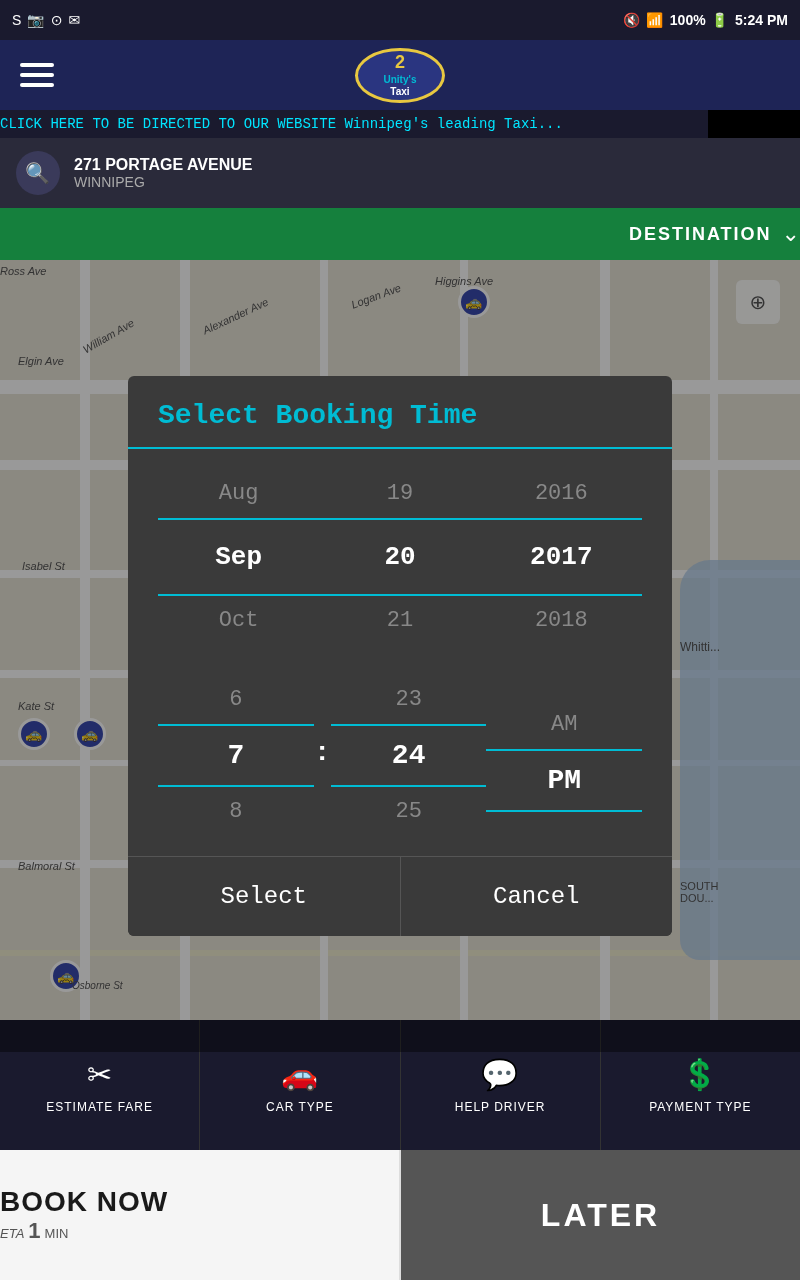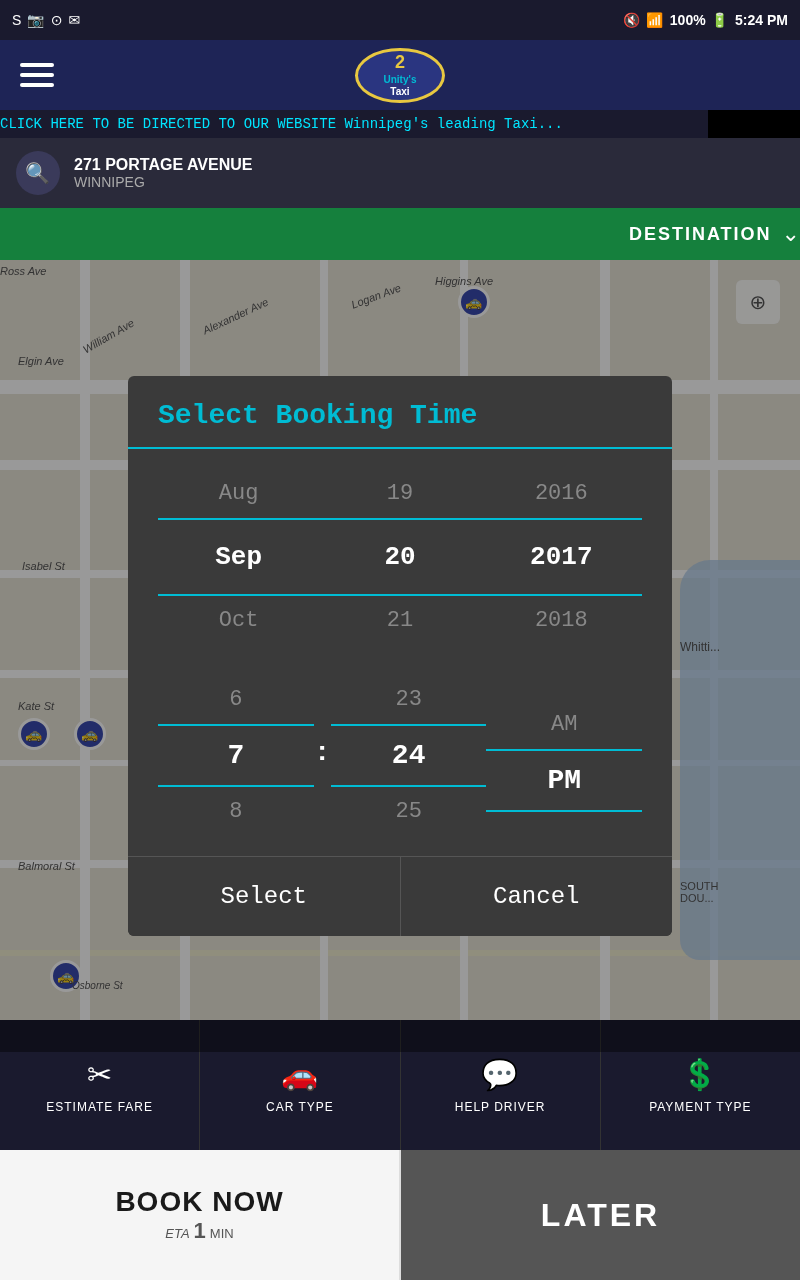--- a/index.html
+++ b/index.html
@@ -415,21 +415,21 @@
       position: absolute;
       bottom: 0;
       left: 0;
       z-index: 100;
     }
     .book-now {
       flex: 1;
       background: #f5f5f5;
       display: flex;
       flex-direction: column;
-      align-items: center;
+      align-items: flex-start;
       justify-content: center;
       cursor: pointer;
       border-right: 2px solid #ddd;
     }
     .book-now-label {
       font-size: 28px;
       font-weight: 900;
       color: #1a1a1a;
       letter-spacing: 1px;
     }

